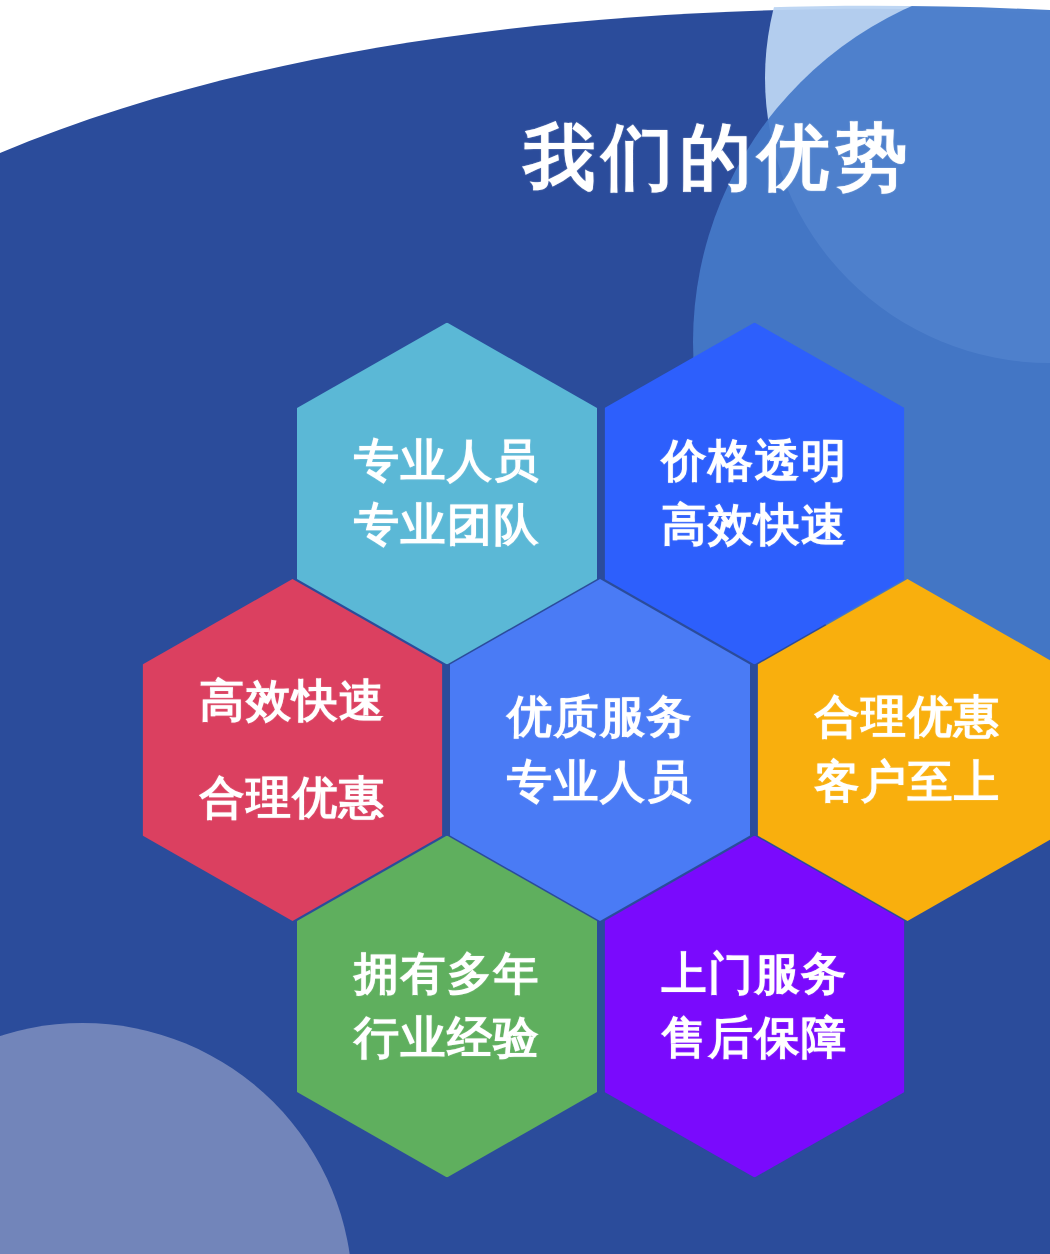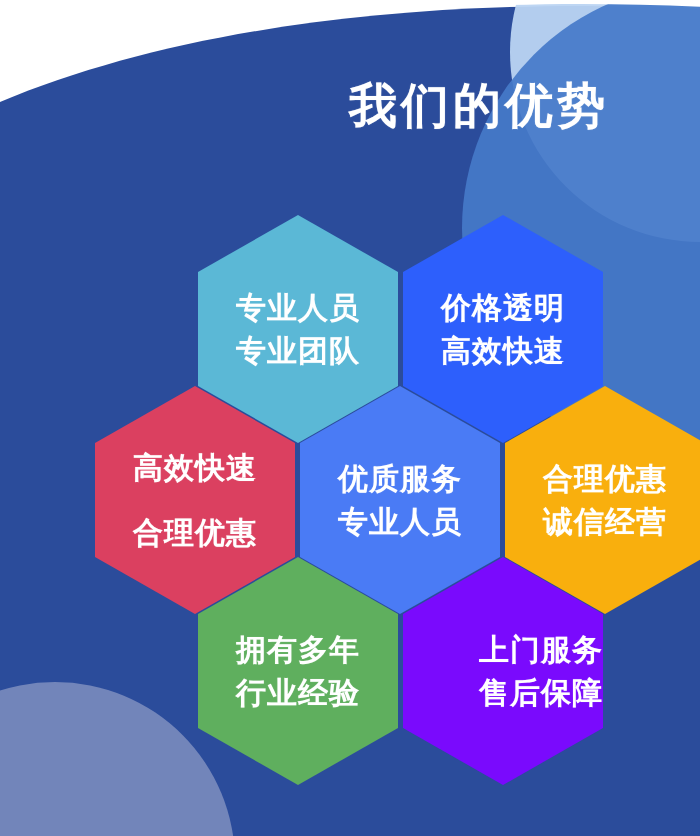--- a/index.html
+++ b/index.html
@@ -145,28 +145,28 @@
       <span class="hex-line">合理优惠</span>
     </div>
 
     <div class="hex r1c1" style="background: rgb(74, 123, 245);">
       <span class="hex-line">优质服务</span>
       <span class="hex-line">专业人员</span>
     </div>
 
     <div class="hex r1c2" style="background: rgb(249, 175, 13);">
       <span class="hex-line">合理优惠</span>
-      <span class="hex-line">诚信经营</span>
+      <span class="hex-line">客户至上</span>
     </div>
 
     <div class="hex r2c0" style="background: rgb(95, 175, 94);">
       <span class="hex-line">拥有多年</span>
       <span class="hex-line">行业经验</span>
     </div>
 
-    <div class="hex r2c1" style="background: rgb(122, 10, 253); align-items: flex-end;">
+    <div class="hex r2c1" style="background: rgb(122, 10, 253);">
       <span class="hex-line">上门服务</span>
       <span class="hex-line">售后保障</span>
     </div>
 
   </div>
 
 </div>
 
 </body></html>

